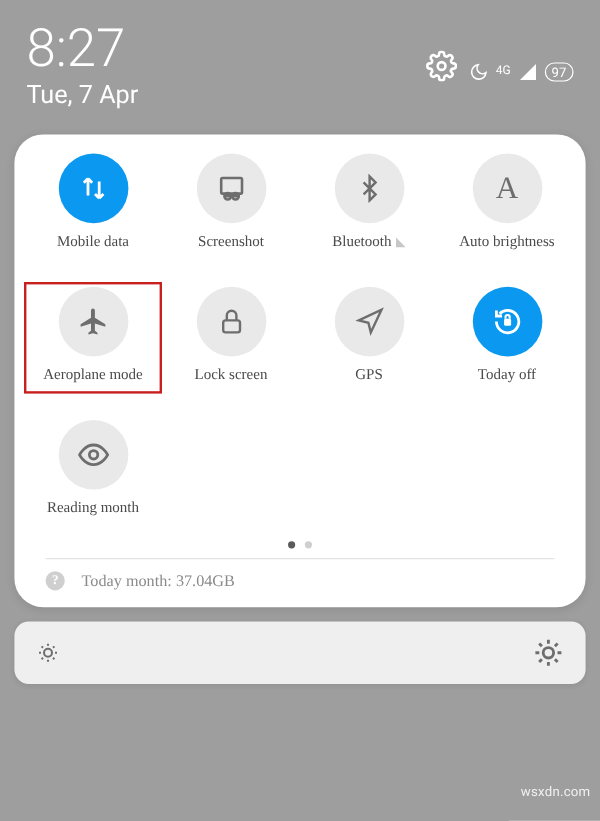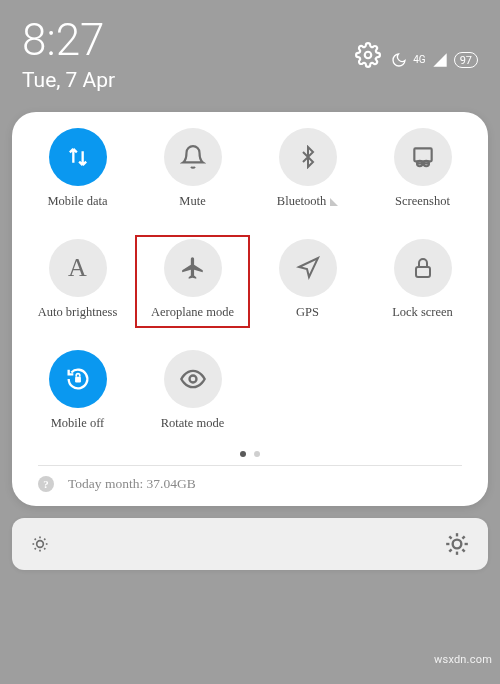--- a/index.html
+++ b/index.html
@@ -155,109 +155,100 @@
       <div class="circle active">
         <svg width="28" height="28" viewBox="0 0 24 24" fill="none" stroke="currentColor" stroke-width="2">
             <path d="M8 17V5M8 5l-3 3M8 5l3 3M16 7v12M16 19l3-3M16 19l-3-3"></path>
           </svg>
       </div>
       <span class="tile-label">Mobile data</span>
     </div>
 
 
 
-    <div class="tile">
-      <div class="circle">
-        <svg width="26" height="26" viewBox="0 0 24 24" fill="none" stroke="currentColor" stroke-width="2">
-            <path d="M18 8a6 6 0 0 0-12 0c0 7-3 9-3 9h18s-3-2-3-9"></path>
-            <path d="M13.7 21a2 2 0 0 1-3.4 0"></path>
-          </svg>
-      </div>
-      <span class="tile-label">Mute</span>
-    </div>
-
-    <div class="tile">
-      <div class="circle">
-        <svg width="24" height="24" viewBox="0 0 24 24" fill="none" stroke="currentColor" stroke-width="2">
-            <path d="M7 7l10 10-5 5V2l5 5L7 17"></path>
-          </svg>
-      </div>
-      <div class="label-row">
-        <span class="tile-label">Bluetooth</span>
-        <span class="mini-tri"></span>
-      </div>
-    </div>
 
     <div class="tile">
       <div class="circle">
         <svg width="26" height="26" viewBox="0 0 24 24" fill="none" stroke="currentColor" stroke-width="2">
             <rect x="4" y="4" width="16" height="12" rx="1"></rect>
             <circle cx="9" cy="18" r="2.5"></circle>
             <circle cx="15" cy="18" r="2.5"></circle>
             <line x1="6" y1="18" x2="18" y2="18"></line>
           </svg>
       </div>
       <span class="tile-label">Screenshot</span>
     </div>
 
     <div class="tile">
       <div class="circle">
+        <svg width="24" height="24" viewBox="0 0 24 24" fill="none" stroke="currentColor" stroke-width="2">
+            <path d="M7 7l10 10-5 5V2l5 5L7 17"></path>
+          </svg>
+      </div>
+      <div class="label-row">
+        <span class="tile-label">Bluetooth</span>
+        <span class="mini-tri"></span>
+      </div>
+    </div>
+
+    <div class="tile">
+      <div class="circle">
         <span style="font-size:26px; font-weight:400;">A</span>
       </div>
       <span class="tile-label">Auto brightness</span>
     </div>
 
     <div class="tile highlighted">
       <div class="circle">
         <svg width="26" height="26" viewBox="0 0 24 24" fill="currentColor">
             <path d="M21 16v-2l-8-5V3.5a1.5 1.5 0 0 0-3 0V9l-8 5v2l8-2.5V19l-2 1.5V22l3.5-1 3.5 1v-1.5L13 19v-5.5l8 2.5z"></path>
           </svg>
       </div>
       <span class="tile-label">Aeroplane mode</span>
-    </div>
-
-    <div class="tile">
-      <div class="circle">
-        <svg width="24" height="24" viewBox="0 0 24 24" fill="none" stroke="currentColor" stroke-width="2">
-            <path d="M3 11l19-9-9 19-2-8-8-2z"></path>
-          </svg>
-      </div>
-      <span class="tile-label">GPS</span>
     </div>
 
     <div class="tile">
       <div class="circle">
         <svg width="24" height="24" viewBox="0 0 24 24" fill="none" stroke="currentColor" stroke-width="2">
             <rect x="5" y="11" width="14" height="10" rx="2"></rect>
             <path d="M8 11V7a4 4 0 0 1 8 0v4"></path>
           </svg>
       </div>
       <span class="tile-label">Lock screen</span>
+    </div>
+
+    <div class="tile">
+      <div class="circle">
+        <svg width="24" height="24" viewBox="0 0 24 24" fill="none" stroke="currentColor" stroke-width="2">
+            <path d="M3 11l19-9-9 19-2-8-8-2z"></path>
+          </svg>
+      </div>
+      <span class="tile-label">GPS</span>
     </div>
 
     <div class="tile">
       <div class="circle active">
         <svg width="28" height="28" viewBox="0 0 24 24" fill="none" stroke="currentColor" stroke-width="2">
             <path d="M4 12a8 8 0 1 0 2.3-5.6"></path>
             <polyline points="4 4 4 8 8 8"></polyline>
             <rect x="9.5" y="10" width="5" height="5" rx="1" fill="currentColor" stroke="none"></rect>
             <path d="M10.5 10V8.8a1.5 1.5 0 0 1 3 0V10" stroke-width="1.5"></path>
           </svg>
       </div>
-      <span class="tile-label">Mobile off</span>
+      <span class="tile-label">Today off</span>
     </div>
 
     <div class="tile">
       <div class="circle">
         <svg width="28" height="28" viewBox="0 0 24 24" fill="none" stroke="currentColor" stroke-width="2">
             <path d="M2 12s3.5-7 10-7 10 7 10 7-3.5 7-10 7S2 12 2 12z"></path>
             <circle cx="12" cy="12" r="3"></circle>
           </svg>
       </div>
-      <span class="tile-label">Rotate mode</span>
+      <span class="tile-label">Reading month</span>
     </div>
 
   </div>
 
   <div class="dots">
     <div class="dot active"></div>
     <div class="dot"></div>
   </div>
 
   <div class="divider"></div>

